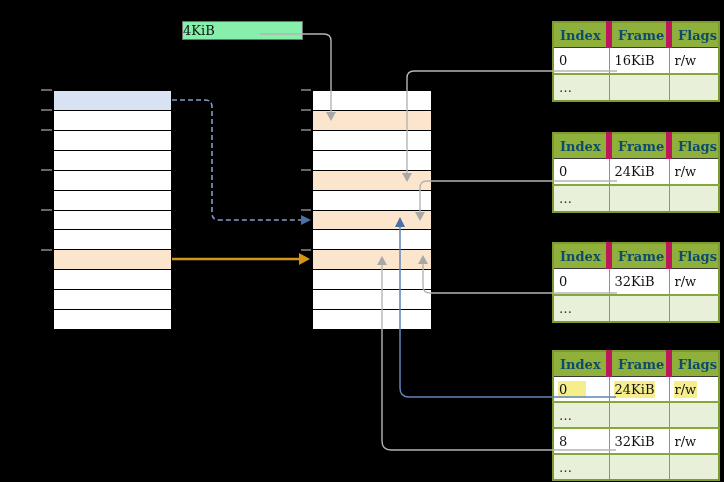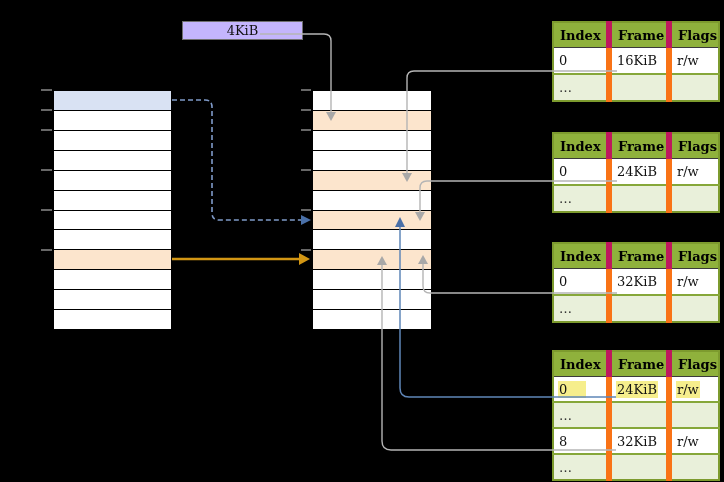--- a/index.html
+++ b/index.html
@@ -11,33 +11,33 @@
        display:flex;flex-direction:column;box-sizing:border-box;z-index:5;}
   .mem .mrow{flex:1;background:#fff;border-top:1px solid #000;}
   .mem .mrow:first-child{border-top:none;}
   .mem .mrow.blue{background:#d9e2f3;}
   .mem .mrow.peach{background:#fce5cd;}
   #left-col{left:53px;width:119px;}
   #mid-col{left:312px;width:120px;}
 
   
   #size-box{position:absolute;left:182px;top:21px;width:121px;height:19px;
-            background:#c4b5fd;border:1px solid #6f6f6f;box-sizing:border-box;
-            display:flex;align-items:center;justify-content:center;
+            background:#86efac;border:1px solid #6f6f6f;box-sizing:border-box;
+            display:flex;align-items:center;
             font-size:13px;color:#111;z-index:6;}
 
   
   .pt{position:absolute;left:552px;width:166px;border-collapse:collapse;table-layout:fixed;
       border:2px solid #7d9b2e;background:#fff;font-size:13px;z-index:10;}
-  .pt th{background:#8fb13c;color:#000000;font-weight:bold;text-align:left;
+  .pt th{background:#8fb13c;color:#0c4a6e;font-weight:bold;text-align:left;
          padding:0 0 0 6px;height:24px;font-size:13px;overflow:hidden;}
   .pt th + th{border-left:6px solid #be185d;}
   .pt td{padding:0 0 0 5px;height:25px;background:#fff;color:#111;overflow:hidden;}
   .pt4 td{height:24px;}
-  .pt td + td{border-left:6px solid #f97316;}
+  .pt td + td{border-left:1px solid #f97316;}
   .pt thead tr{border-bottom:1px solid #3a3a3a;}
   .pt tbody tr + tr{border-top:2px solid #86a739;}
   .pt tr.alt td{background:#e9f0da;color:#333;}
   .hl{background:#f6ee8c;box-shadow:0 0 0 1px #f6ee8c;}
   .hlw{display:inline-block;min-width:26px;}
 
   
   #overlay{position:absolute;left:0;top:0;width:724px;height:482px;z-index:50;pointer-events:none;}
 </style>
 </head>

